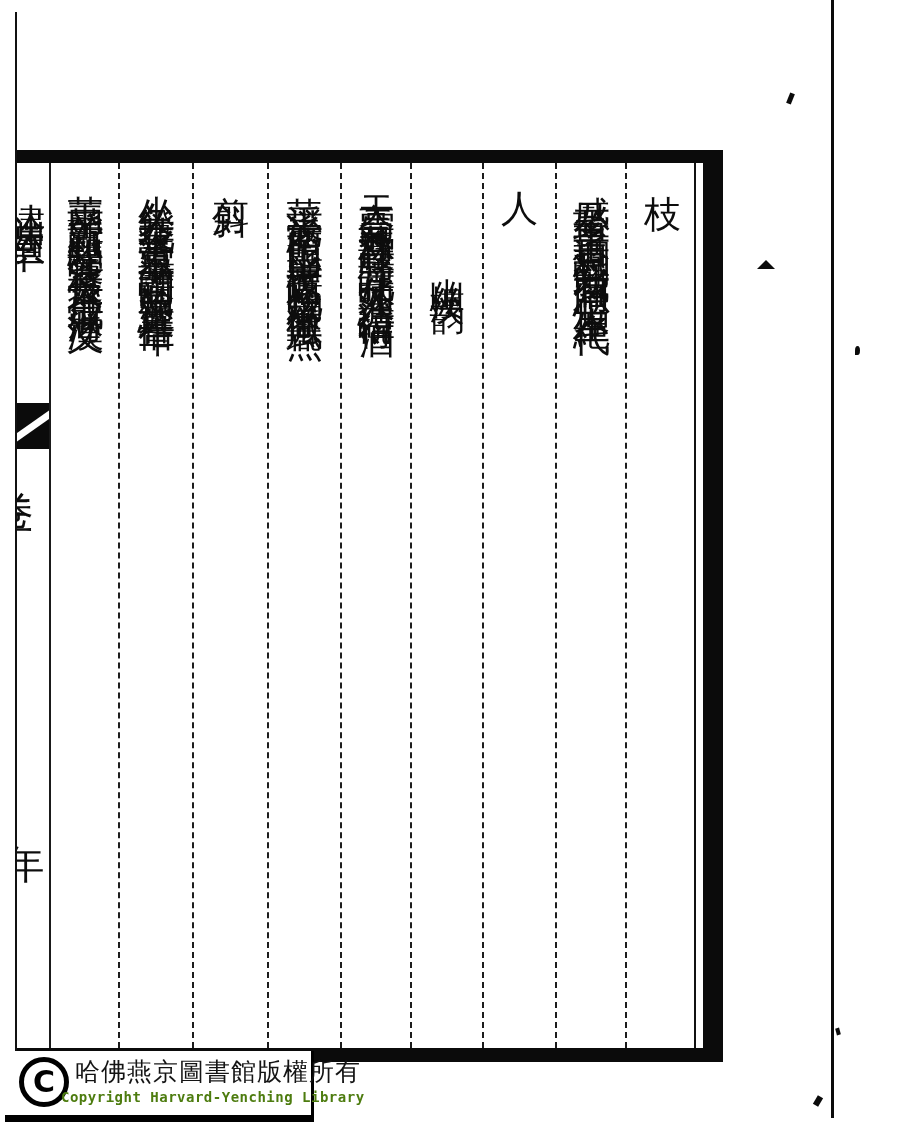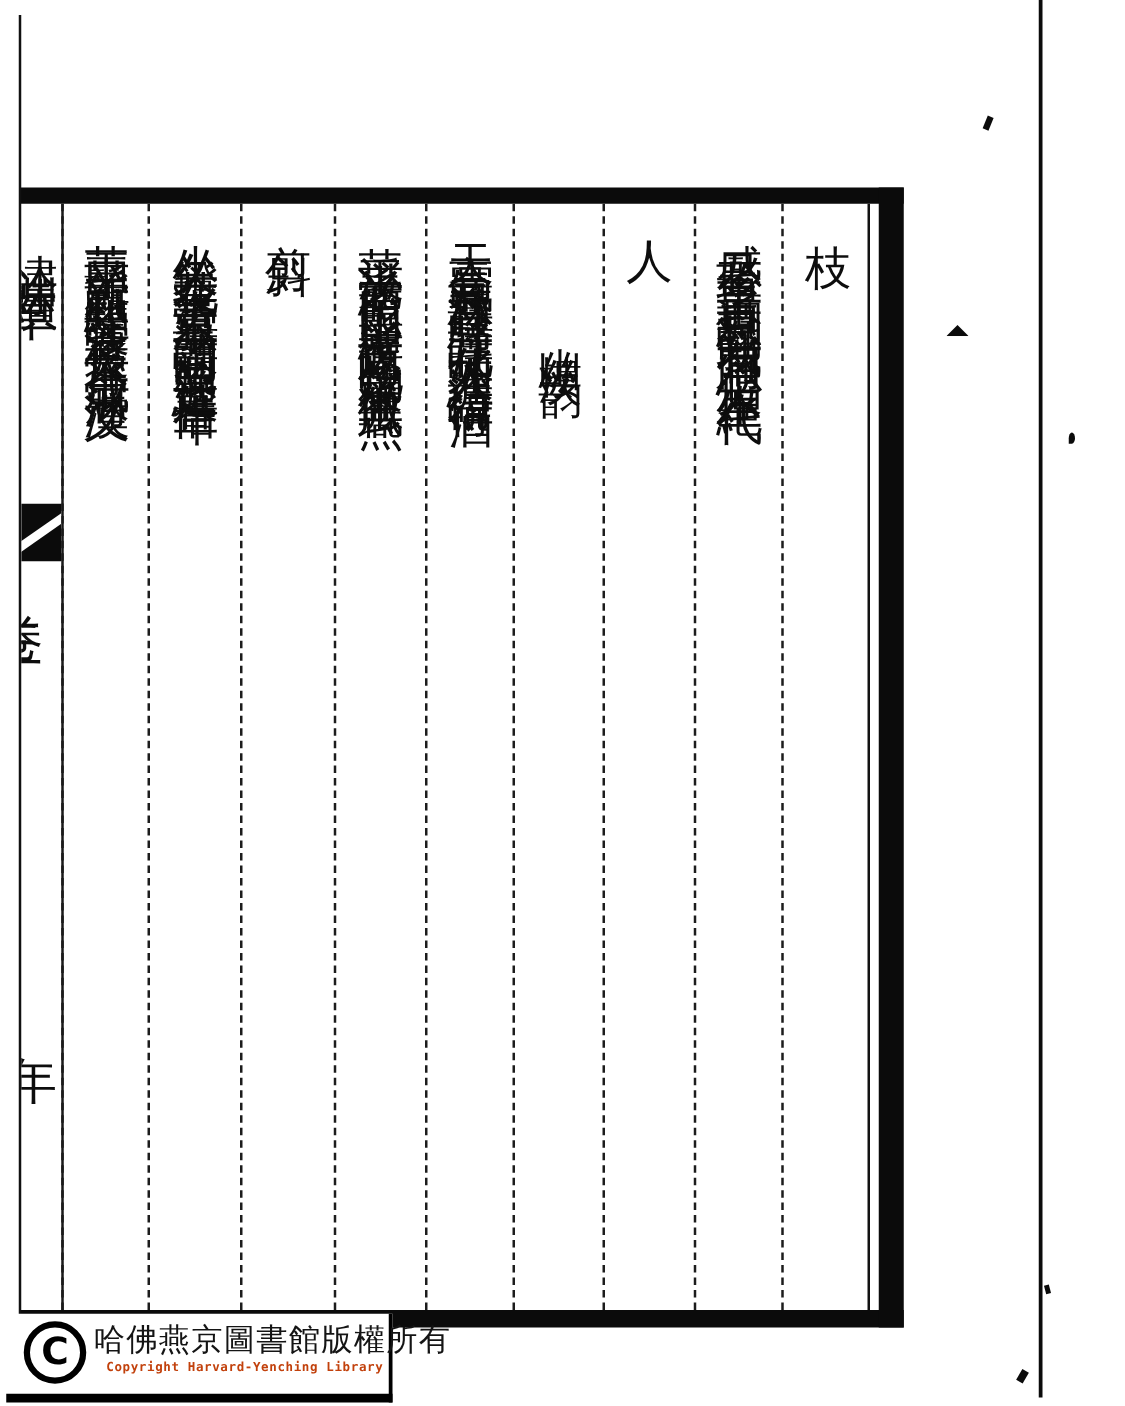--- a/index.html
+++ b/index.html
@@ -71,23 +71,23 @@
     display:flex;align-items:center;justify-content:center;
   }
   #stamp-c{font-family:"DejaVu Sans","Liberation Sans",sans-serif;font-size:30px;font-weight:bold;color:#000;line-height:1;}
   #stamp-cn{
     position:absolute;left:70px;top:4px;
     font-size:25px;letter-spacing:1px;color:#141414;white-space:nowrap;
     font-weight:normal;
     text-align:right;
   }
   #stamp-en{
-    position:absolute;left:80px;top:38px;
+    position:absolute;left:56px;top:38px;
     font-family:"DejaVu Sans Mono","Liberation Mono",monospace;
-    font-size:10px;font-weight:bold;letter-spacing:0.5px;color:#c2410c;white-space:nowrap;
+    font-size:14px;font-weight:bold;letter-spacing:0.5px;color:#4d7c0f;white-space:nowrap;
   }
   
   .speck{position:absolute;background:#0b0b0b;}
   #sp1{left:788px;top:93px;width:5px;height:11px;transform:rotate(22deg);}
   #sp2{left:757px;top:260px;width:18px;height:9px;clip-path:polygon(50% 0,100% 100%,0 100%);}
   #sp3{left:855px;top:346px;width:5px;height:9px;border-radius:50% 50% 50% 0;}
   #sp4{left:836px;top:1028px;width:4px;height:7px;transform:rotate(-15deg);}
   #sp5{left:815px;top:1096px;width:6px;height:10px;transform:rotate(30deg);}
 </style>
 </head>

